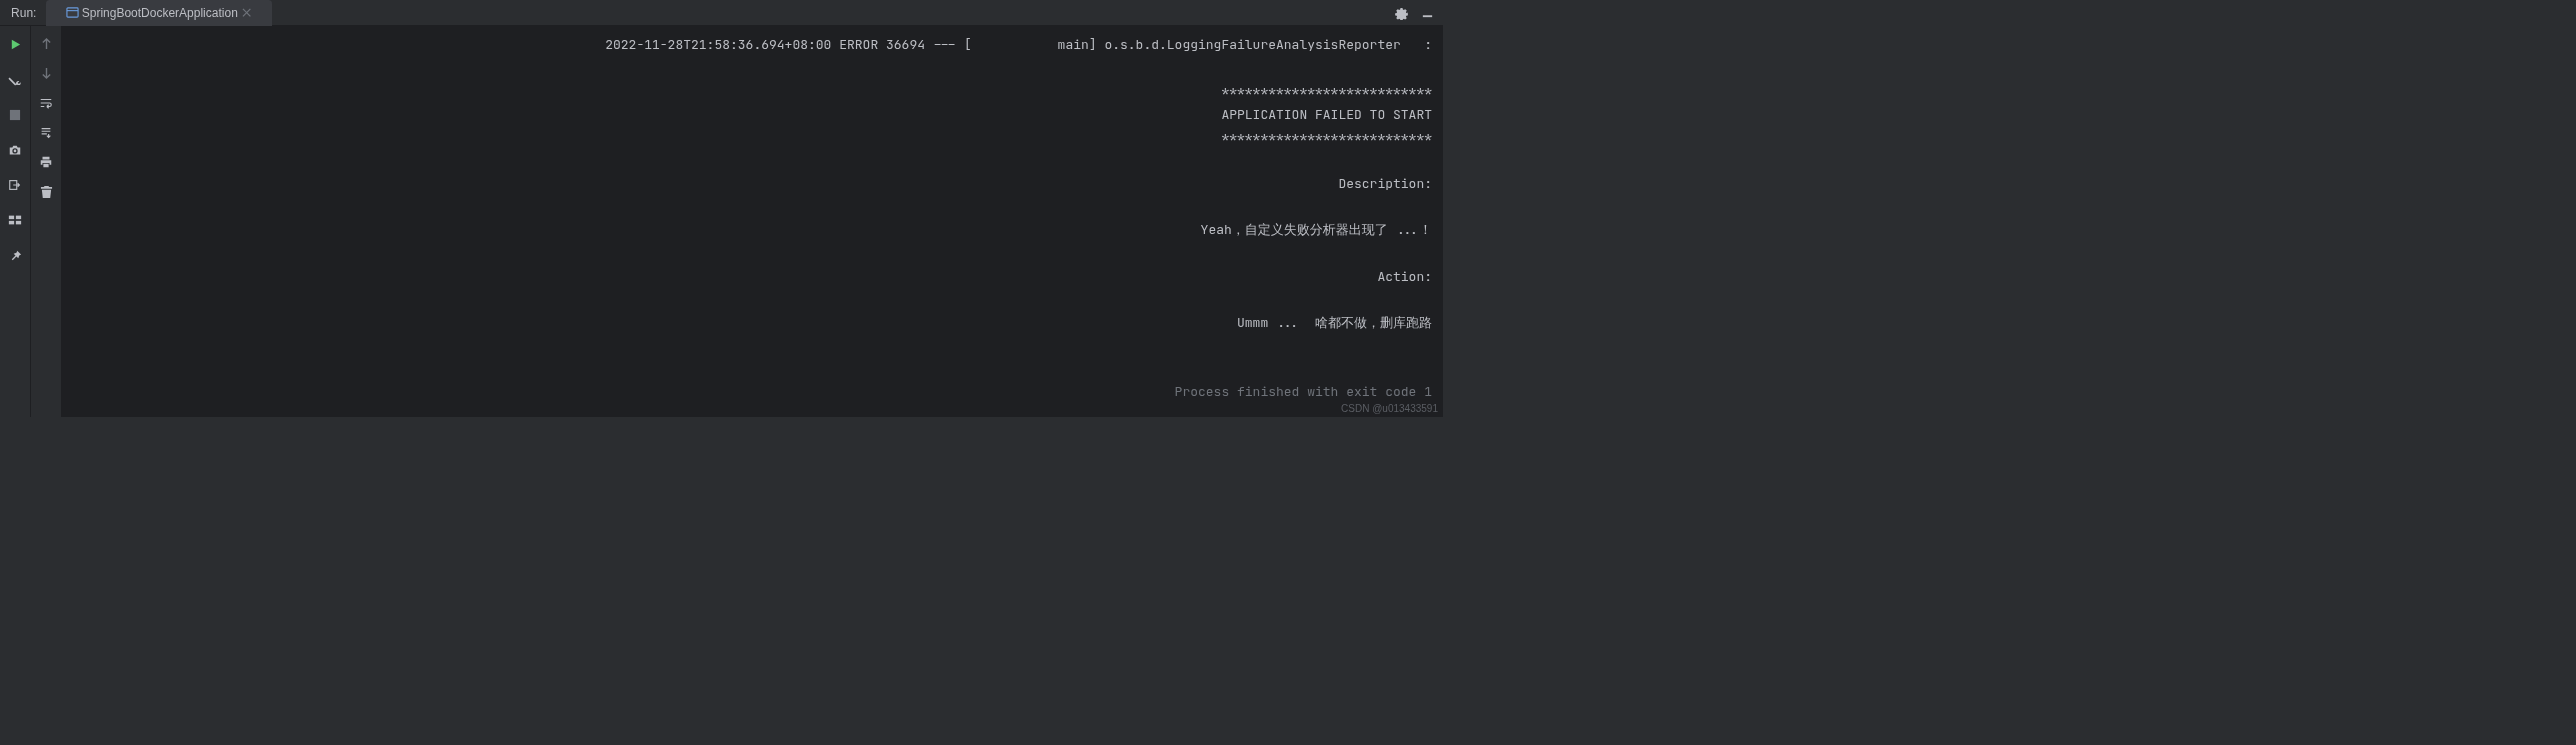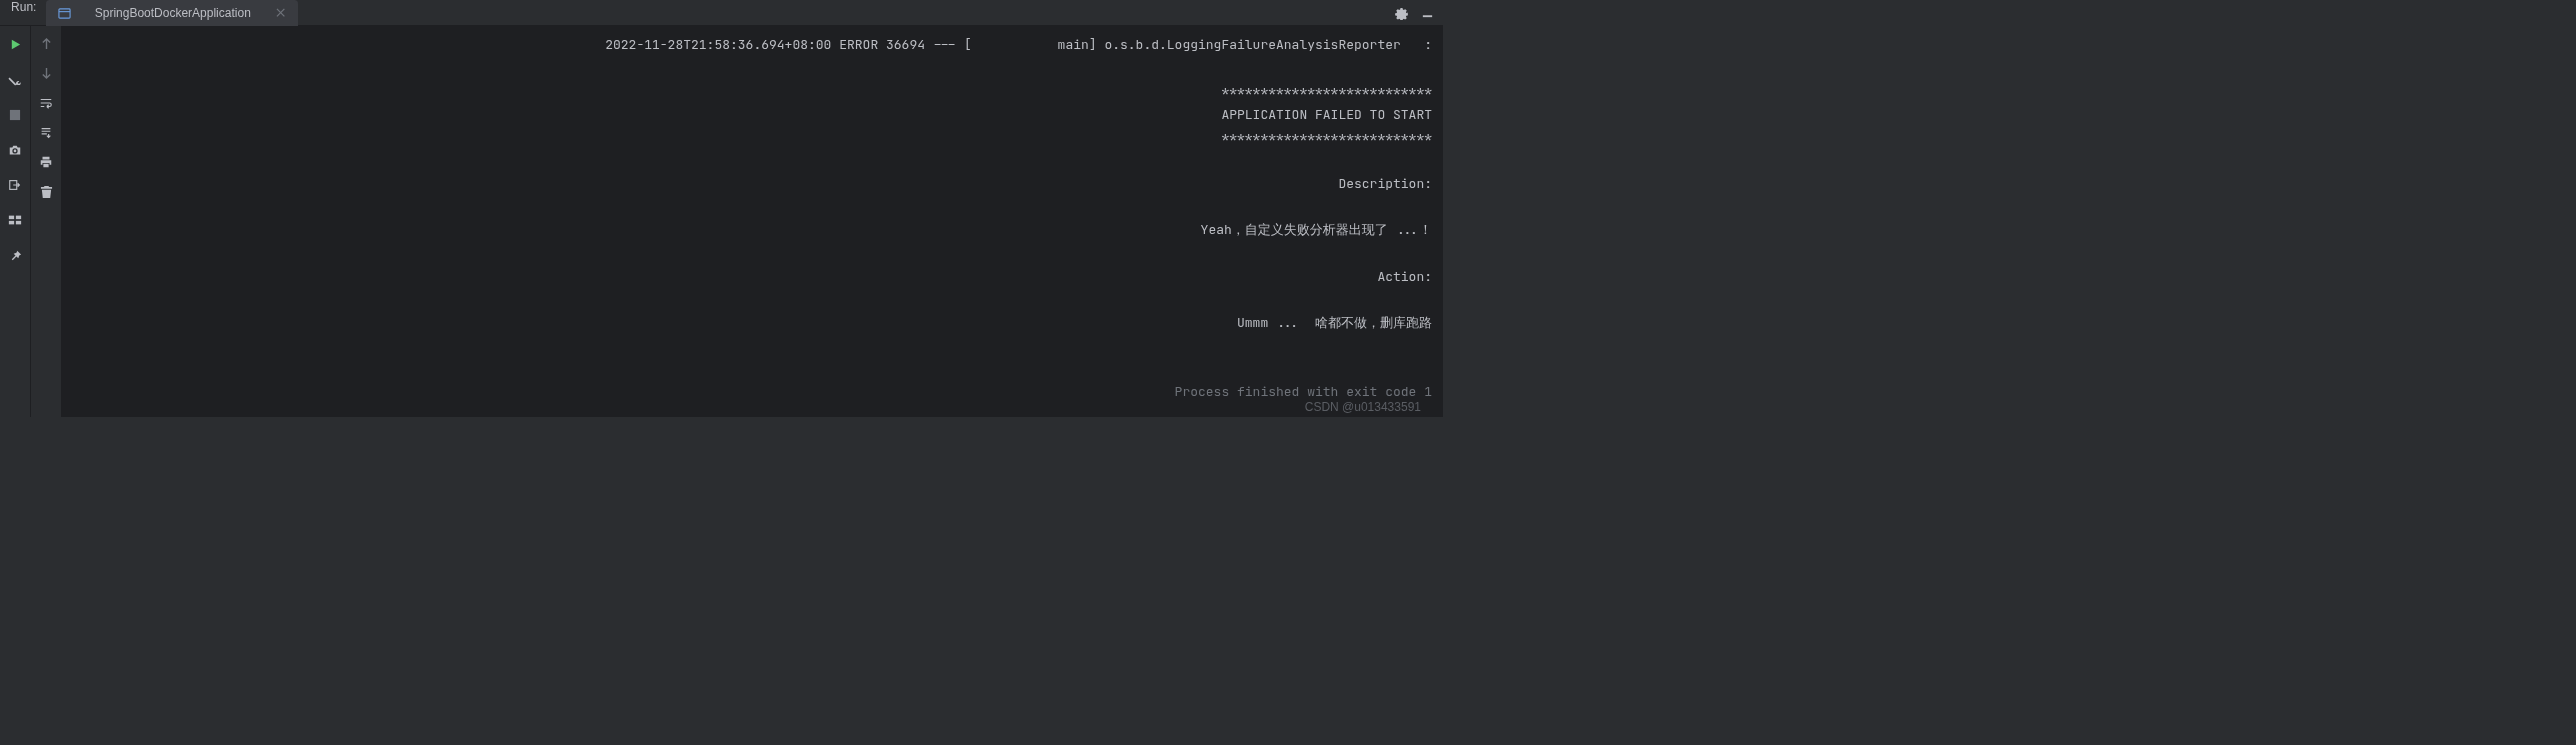--- a/index.html
+++ b/index.html
@@ -14,35 +14,36 @@
       font-size: 12px;
       width: 1443px;
       height: 417px;
       overflow: hidden;
       position: relative;
     }
     .tab-bar {
       height: 26px;
       background: #2b2d30;
       display: flex;
+      align-items: center;
       border-bottom: 0.9px solid #1e1f22;
       padding-left: 3.7px;
     }
     .tab-bar-label {
       color: #bcbec4;
       font-size: 12px;
       padding: 0 7.4px;
     }
     .tab {
       display: flex;
       align-items: center;
       height: 26px;
       background: #393b40;
-      padding: 0 11px;
-      gap: 23px;
+      padding: 0 19px;
+      gap: 2px;
       border-radius: 3.7px 3.7px 0 0;
       margin-left: 1.9px;
     }
     .tab-icon {
       width: 15px;
       height: 15px;
       display: flex;
       align-items: center;
       justify-content: center;
     }
@@ -132,22 +133,22 @@
       overflow: auto;
       white-space: pre;
       color: #bcbec4;
     }
     .console .dim {
       color: #6f737a;
     }
     .watermark {
       position: absolute;
       bottom: 2.8px;
-      right: 22px;
-      font-size: 12px;
+      right: 5px;
+      font-size: 10px;
       color: #5a5d63;
       font-family: -apple-system, sans-serif;
       margin-top: 28px;
     }
   </style>
 </head>
 <body>
 
 <div class="tab-bar">
   <span class="tab-bar-label">Run:</span>

